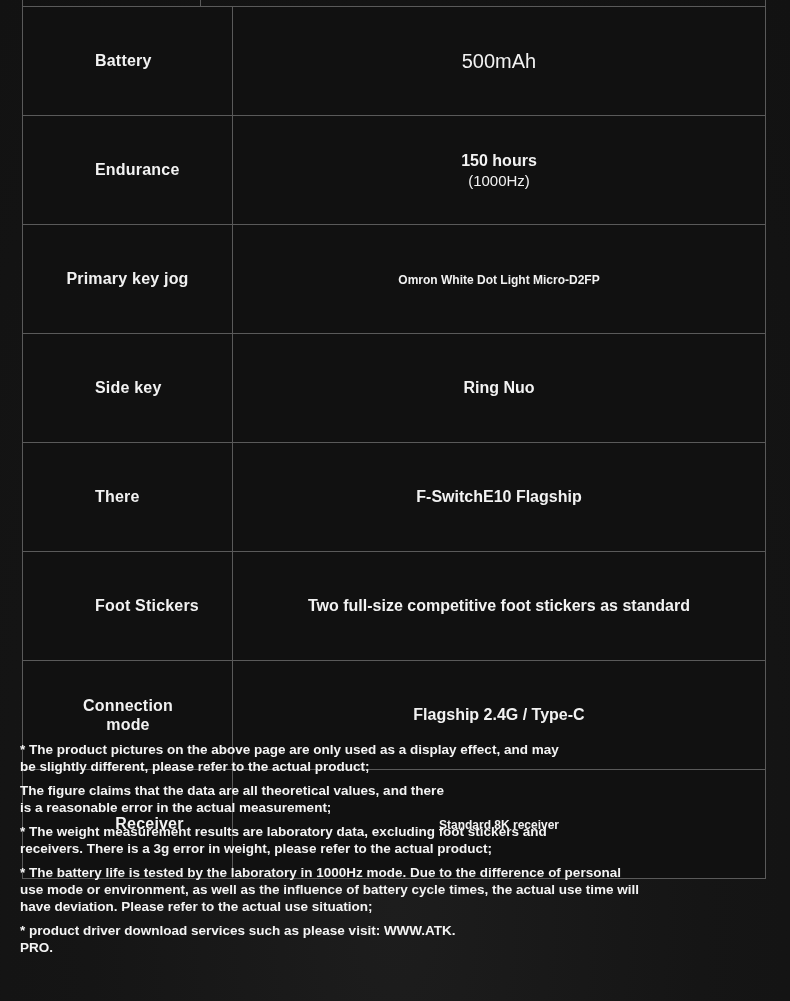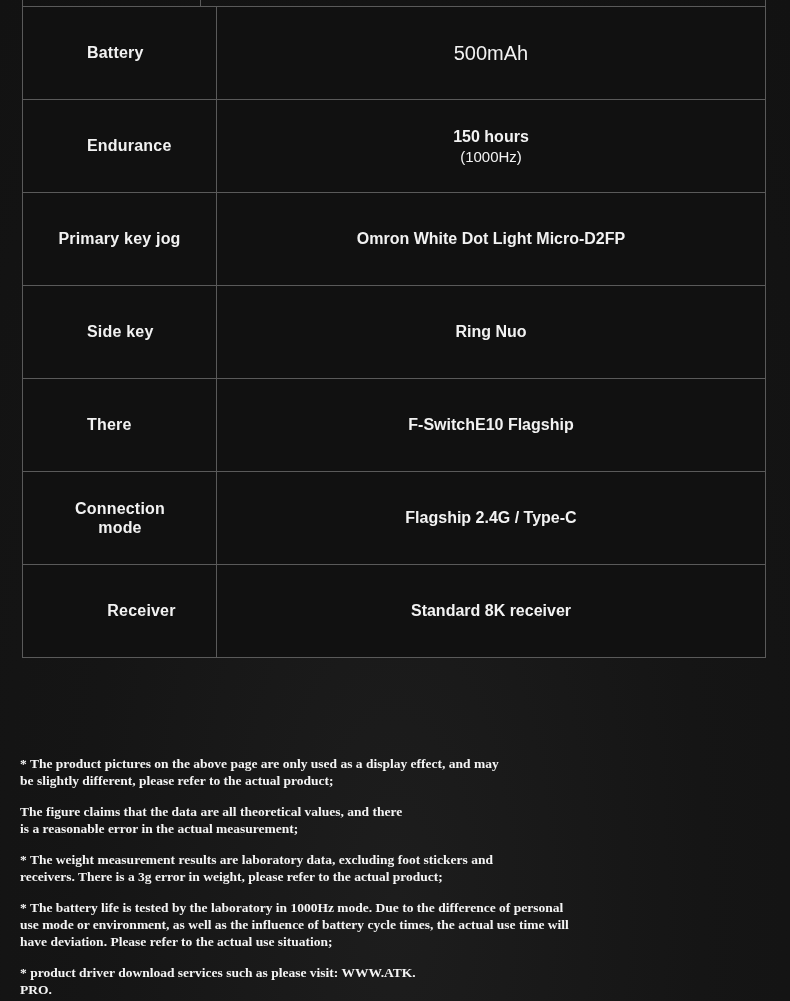--- a/index.html
+++ b/index.html
@@ -16,21 +16,21 @@
   }
   .spec-table {
     position: absolute;
     left: 22px; top: 6px;
     width: 744px;
     border-collapse: collapse;
     background: #111111;
   }
   .spec-table td {
     border: 1px solid #5a5a5a;
-    padding: 8px;
+    padding: 16px;
     height: 76px;
     vertical-align: middle;
     margin-left: 15px;
   }
   .spec-table .label-cell {
     width: 177px;
     font-weight: bold;
     font-size: 16px;
     letter-spacing: 0.2px;
   }
@@ -38,35 +38,35 @@
     text-align: center;
     font-weight: bold;
     font-size: 16px;
   }
   .lbl { display: block; }
   .lbl.c { text-align: center; }
   .lbl.pad56 { padding-left: 56px; }
   .lbl.pad34 { padding-left: 34px; text-align: center; }
   .lbl.small { font-size: 16px; }
   .val-light { font-weight: normal; font-size: 20px; }
-  .val-small { font-size: 16px; }
+  .val-small { font-size: 12px; }
   .val-sub { display: block; font-weight: normal; font-size: 15px; margin-top: 2px; }
   .top-line {
     position: absolute; left: 22px; top: 0; width: 744px; height: 6px;
     border-left: 1px solid #5a5a5a; border-right: 1px solid #5a5a5a;
     box-sizing: border-box;
   }
   .top-line .divider {
     position: absolute; left: 177px; top: 0; width: 1px; height: 6px; background: #5a5a5a;
   }
   .notes {
     position: absolute; left: 20px; top: 741px; width: 700px;
     font-weight: bold; font-size: 13.5px; line-height: 17px; color: #f4f4f4;
   }
-  .notes p { margin: 14px 0 7px 0; white-space: pre-line; font-family: Liberation Serif, serif; }
+  .notes p { margin: 0 0 7px 0; white-space: pre-line; }
 </style>
 </head>
 <body>
 
 <div class="page-bg"></div>
 
 <div class="top-line">
     <div class="divider"></div>
   </div>
 
@@ -97,20 +97,26 @@
     <td class="value-cell"><span>Ring Nuo</span></td>
   </tr>
   <tr>
     <td class="label-cell">
           <span class="lbl pad56">There</span>
         </td>
     <td class="value-cell"><span>F-SwitchE10 Flagship</span></td>
   </tr>
   <tr>
     <td class="label-cell">
+          <span class="lbl pad56 small">Foot Stickers</span>
+        </td>
+    <td class="value-cell"><span>Two full-size competitive foot stickers as standard</span></td>
+  </tr>
+  <tr>
+    <td class="label-cell">
           <span class="lbl pad34" style="width:110px;line-height:19px">Connection mode</span>
         </td>
     <td class="value-cell"><span>Flagship 2.4G / Type-C</span></td>
   </tr>
   <tr>
     <td class="label-cell">
           <span class="lbl pad34" style="padding-left:44px">Receiver</span>
         </td>
     <td class="value-cell"><span class="val-small">Standard 8K receiver</span></td>
   </tr>

